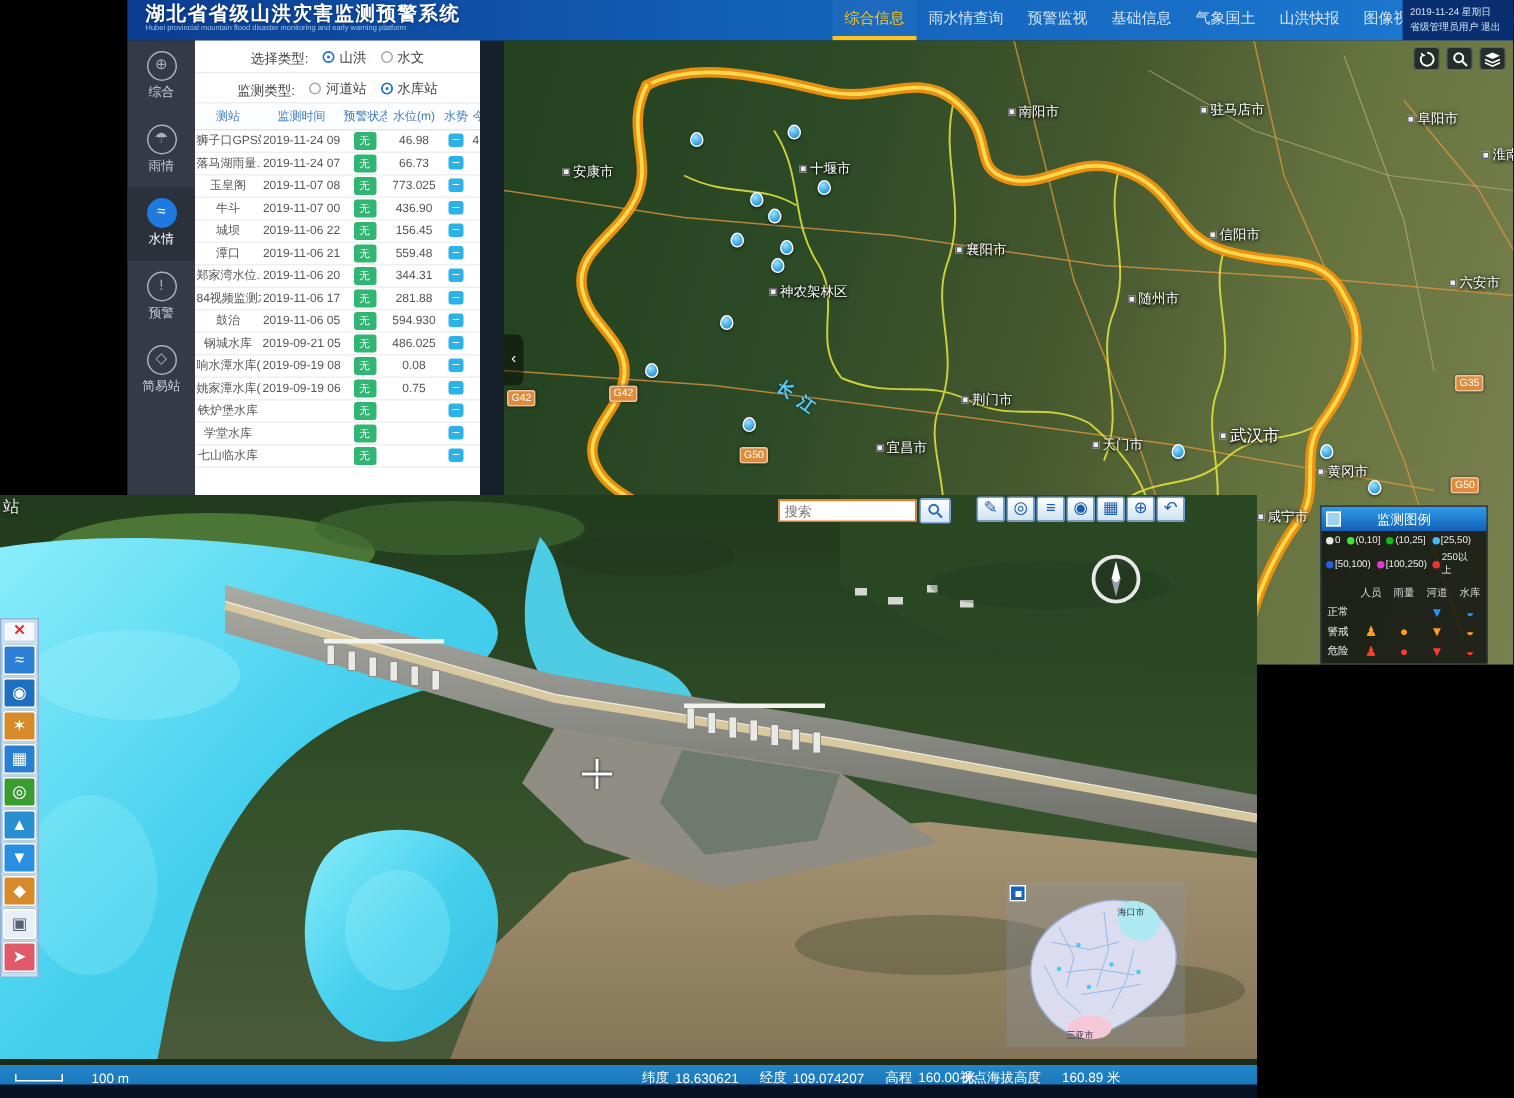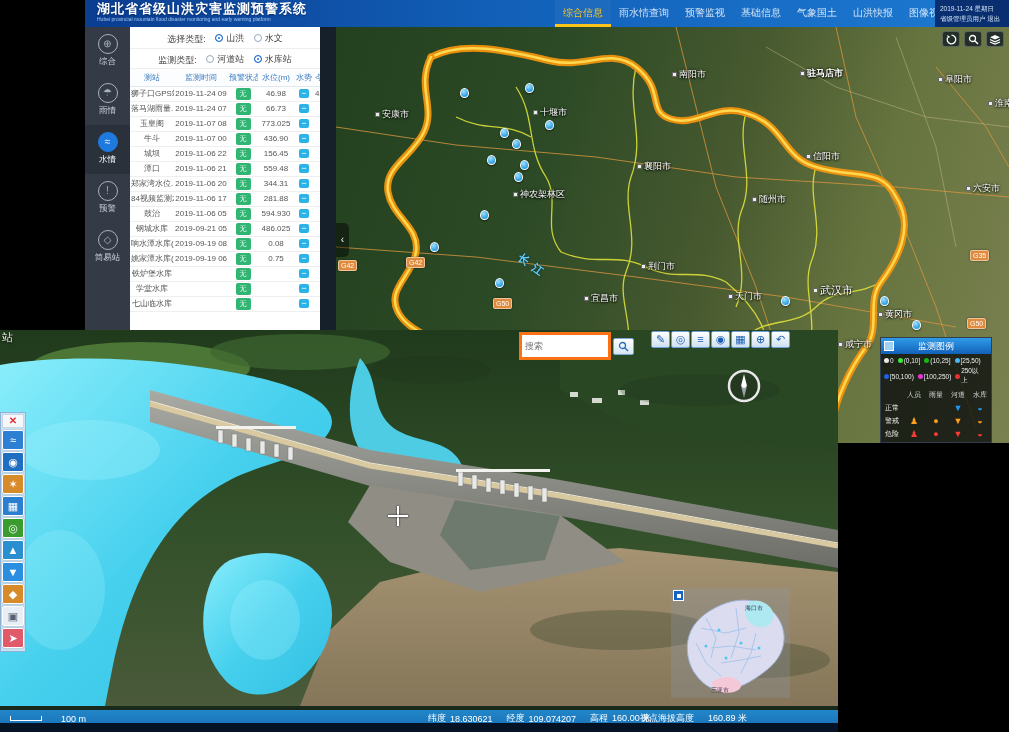--- a/index.html
+++ b/index.html
@@ -77,21 +77,21 @@
   .mtx{width:100%;border-collapse:collapse;margin-top:4px;}
   .mtx th{font-size:7px;color:#ddd;font-weight:normal;padding:1px 0;}
   .mtx td{font-size:7px;color:#eee;text-align:center;padding:1px 0;height:13px;}
   .mtx td.g{font-size:9px;line-height:10px;}
 
   
   .viewer{position:absolute;left:0;top:330px;width:838px;height:402px;z-index:10;background:#1a2a1a;overflow:hidden;}
   .scene{position:absolute;left:0;top:0;}
   .corner-label{position:absolute;left:2px;top:0;color:#fff;font-size:11px;opacity:.9;text-shadow:0 1px 2px #000;}
   .searchbar{position:absolute;left:519px;top:2px;display:flex;align-items:center;}
-  .searchbar input{width:92px;height:28px;font-size:9px;border:3px solid #f97316;padding:0 3px;background:#fff;color:#333;}
+  .searchbar input{width:92px;height:15px;font-size:9px;border:1px solid #f97316;padding:0 3px;background:#fff;color:#333;}
   .sbtn{width:21px;height:17px;margin-left:2px;background:linear-gradient(#fdfefe,#d7e6f5);
     border:1px solid #7aa7d8;border-radius:2px;display:flex;align-items:center;justify-content:center;cursor:pointer;}
   .vtb{position:absolute;left:651px;top:1px;display:flex;gap:1px;}
   .vtb-btn{width:19px;height:17px;background:linear-gradient(#ffffff,#cfe0f2);border:1px solid #6f9fd8;
     border-radius:2px;color:#1b5fb0;font-size:11px;line-height:14px;text-align:center;cursor:pointer;}
   .compass{position:absolute;left:724px;top:36px;width:40px;height:40px;cursor:pointer;}
   .ltb{position:absolute;left:0;top:82px;width:26px;background:rgba(213,228,244,.92);
     border:1px solid #8fb3d8;padding:1px;}
   .ltb .close{height:14px;background:#f5f8fb;border:1px solid #c9d6e4;color:#e03030;font-weight:bold;
     font-size:10px;line-height:12px;text-align:center;margin-bottom:2px;cursor:pointer;}
@@ -425,21 +425,21 @@
             <b style="font-weight:normal">神农架林区</b>
           </span>
         
           <span class="city" style="left: 336px; top: 41px;">
             <i class="sq"></i>
             <b style="font-weight:normal">南阳市</b>
           </span>
         
           <span class="city" style="left: 464px; top: 40px;">
             <i class="sq"></i>
-            <b style="font-weight:bold">驻马店市</b>
+            <b style="font-weight:normal">驻马店市</b>
           </span>
         
           <span class="city" style="left: 602px; top: 46px;">
             <i class="sq"></i>
             <b style="font-weight:normal">阜阳市</b>
           </span>
         
           <span class="city" style="left: 652px; top: 70px;">
             <i class="sq"></i>
             <b style="font-weight:normal">淮南市</b>

